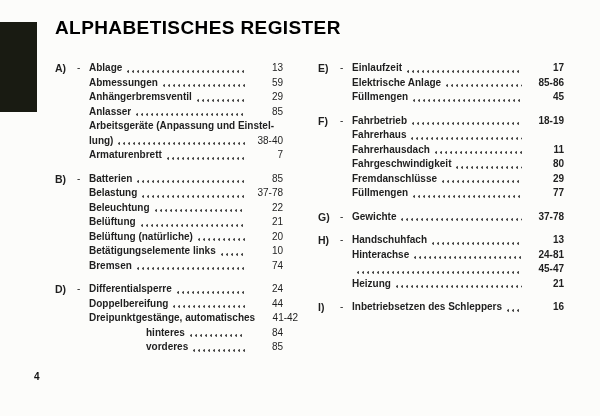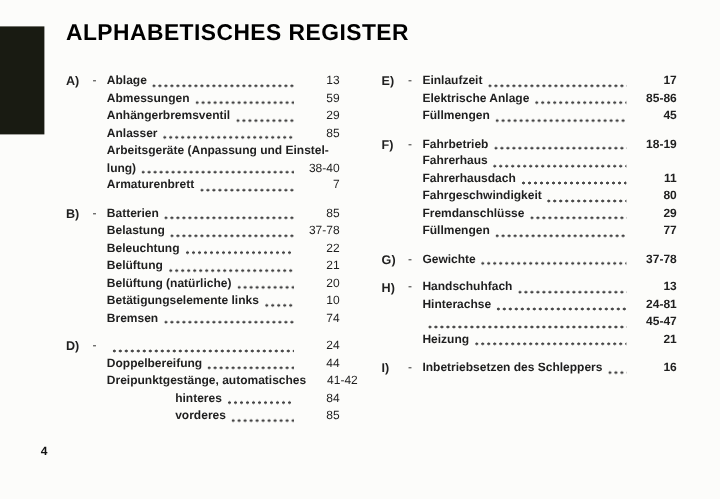--- a/index.html
+++ b/index.html
@@ -144,20 +144,21 @@
           <span class="prefix-spacer"></span>
           <span class="label">Bremsen</span>
           <span class="leader"></span>
           <span class="pagenum">74</span>
         </div>
       </div>
       <div class="section">
         <div class="row">
           <span class="letter">D)</span>
           <span class="dash">-</span>
+          <span class="label">Differentialsperre</span>
           <span class="leader"></span>
           <span class="pagenum">24</span>
         </div>
         <div class="row">
           <span class="prefix-spacer"></span>
           <span class="label">Doppelbereifung</span>
           <span class="leader"></span>
           <span class="pagenum">44</span>
         </div>
         <div class="row">

